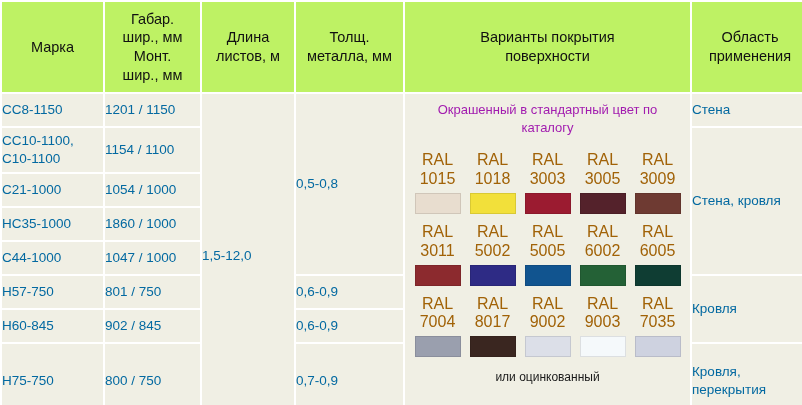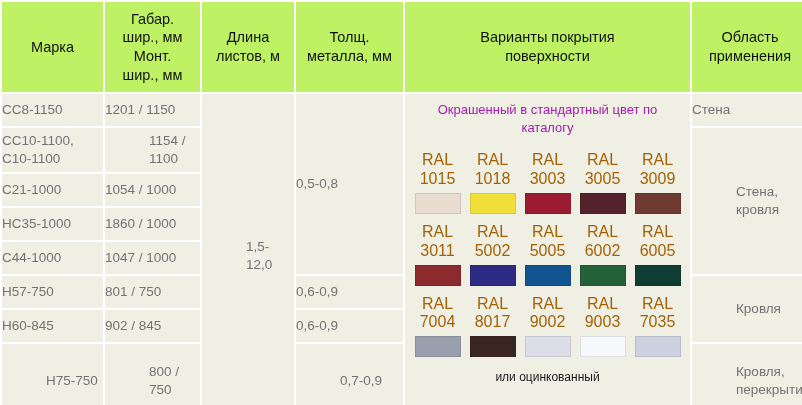--- a/index.html
+++ b/index.html
@@ -40,25 +40,25 @@
     font-weight: bold;
     line-height: 1.28;
     color: #111111;
     height: 90px;
     padding: 2px 4px;
   }
   td.cell {
     background: #f0efe4;
     font-size: 13.5px;
     line-height: 1.3;
-    color: #737373;
+    color: #0369a1;
     padding: 3px 9px;
     text-align: left;
   }
-  td.cell.center-v { vertical-align: middle; padding-left: 44px; }
+  td.cell.center-v { vertical-align: middle; }
   td.coat {
     background: #f0efe4;
     padding: 0;
     vertical-align: top;
   }
   .coat-inner {
     height: 100%;
     display: flex;
     flex-direction: column;
     align-items: center;

